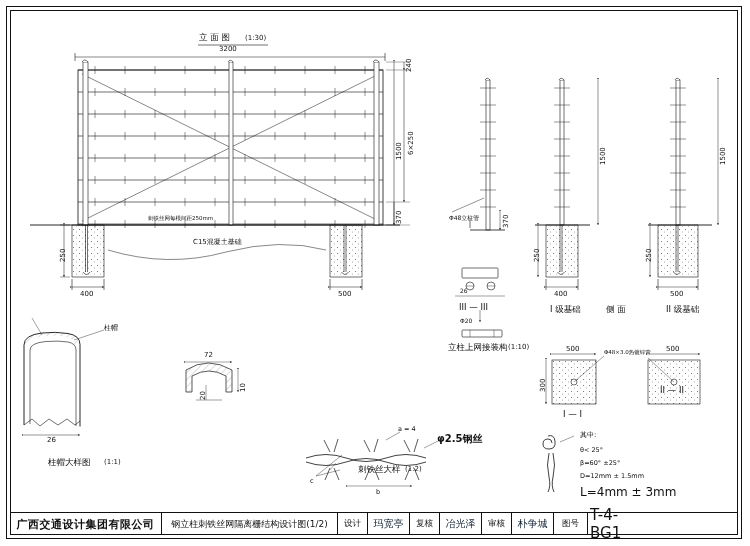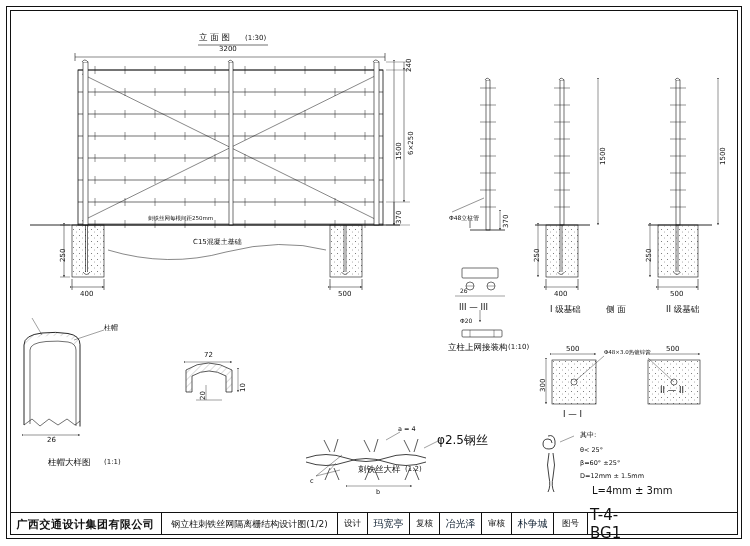--- a/index.html
+++ b/index.html
@@ -390,31 +390,31 @@
   <div class="lbl" style="left:47px;top:437px;">26</div>
   <div class="lbl ttl" style="left:48px;top:458px;">柱帽大样图</div>
   <div class="lbl" style="left:104px;top:459px;">(1:1)</div>
 
   <div class="lbl" style="left:204px;top:352px;">72</div>
   <div class="lbl vert2" style="left:240px;top:392px;">10</div>
   <div class="lbl vert2" style="left:200px;top:400px;">20</div>
   <div class="lbl" style="left:460px;top:288px;font-size:6px;">26</div>
 
   <div class="lbl" style="left:398px;top:426px;font-size:6.5px;">a = 4</div>
-  <div class="lbl" style="left:437px;top:434px;font-size:12px;">φ2.5钢丝</div>
+  <div class="lbl" style="left:437px;top:434px;font-size:10px;font-weight:bold;">φ2.5钢丝</div>
   <div class="lbl" style="left:376px;top:489px;font-size:6.5px;">b</div>
   <div class="lbl" style="left:310px;top:478px;font-size:6.5px;">c</div>
   <div class="lbl ttl" style="left:358px;top:465px;">刺铁丝大样</div>
   <div class="lbl" style="left:405px;top:466px;">(1:2)</div>
 
   <div class="lbl" style="left:580px;top:432px;font-size:7px;">其中:</div>
   <div class="lbl" style="left:580px;top:447px;font-size:6.5px;">θ&lt; 25°</div>
   <div class="lbl" style="left:580px;top:460px;font-size:6.5px;">β=60°  ±25°</div>
   <div class="lbl" style="left:580px;top:473px;font-size:6.5px;">D=12mm ± 1.5mm</div>
-  <div class="lbl" style="left:592px;top:486px;font-size:10px;">L=4mm ± 3mm</div>
+  <div class="lbl" style="left:580px;top:486px;font-size:12px;">L=4mm ± 3mm</div>
 
   <div class="tb">
     <div class="cell company">广西交通设计集团有限公司</div>
     <div class="cell drawing">钢立柱刺铁丝网隔离栅结构设计图(1/2)</div>
     <div class="cell k">设计</div>
     <div class="cell v">玛宽亭</div>
     <div class="cell k">复核</div>
     <div class="cell v">冶光泽</div>
     <div class="cell k">审核</div>
     <div class="cell v">朴争城</div>

